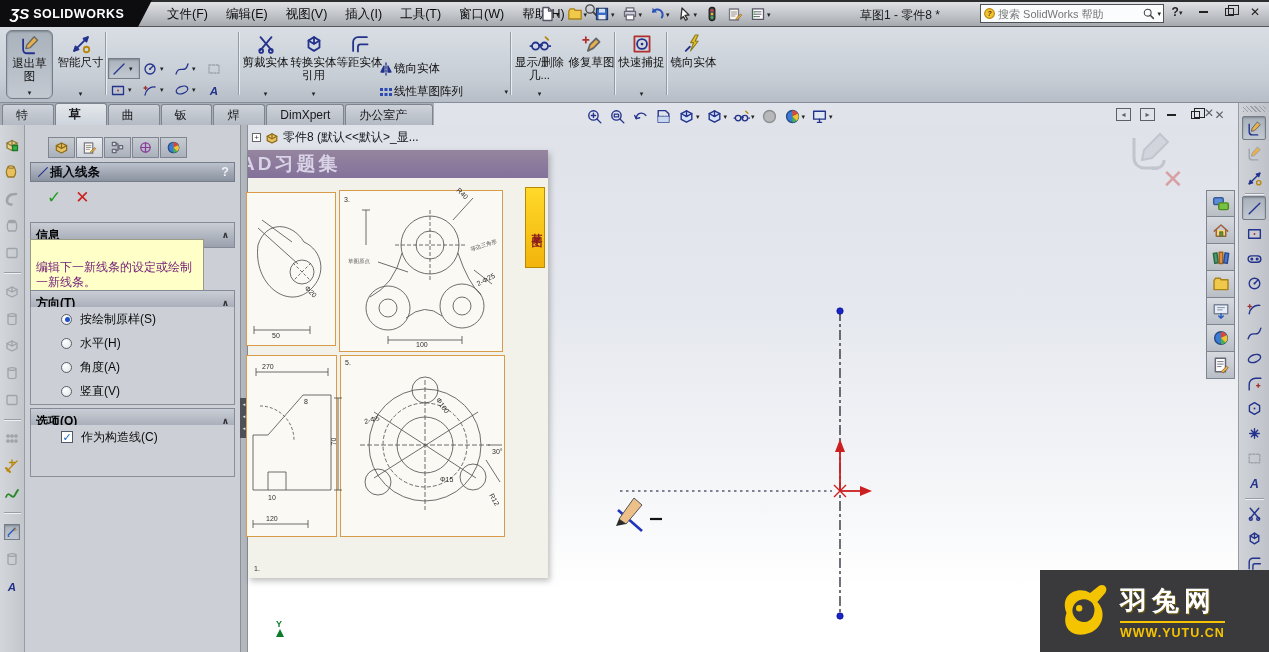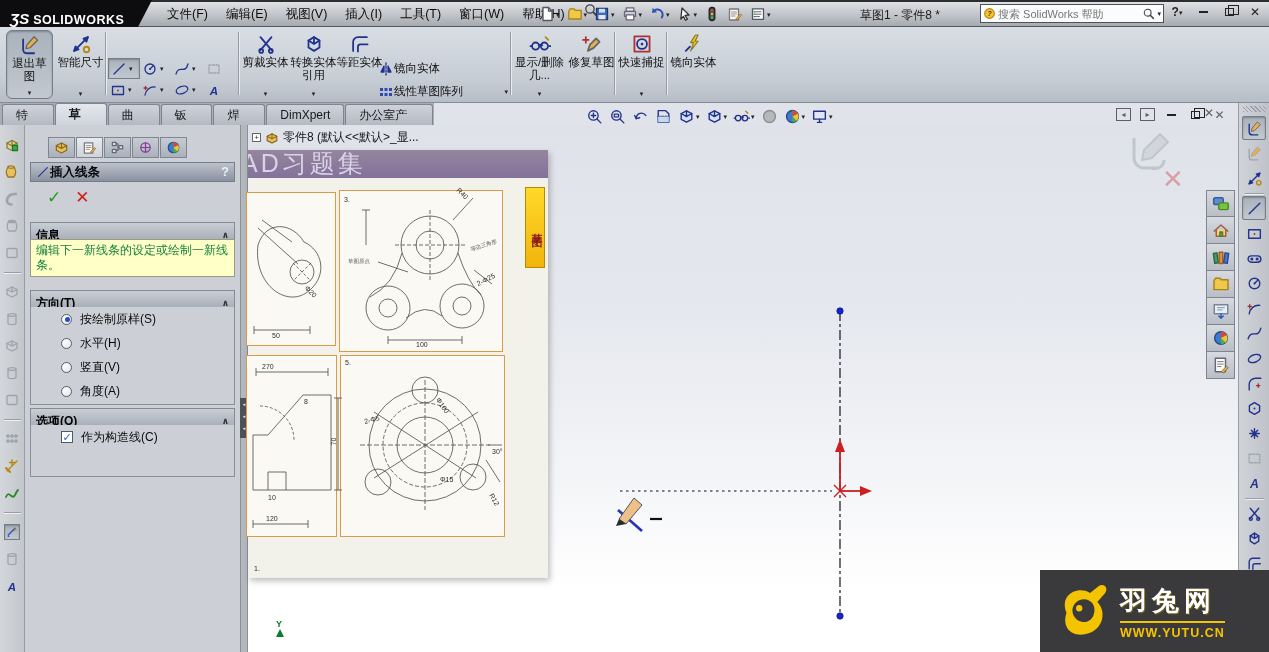--- a/index.html
+++ b/index.html
@@ -6,21 +6,21 @@
 html,body{width:1269px;height:652px;overflow:hidden}
 body{position:relative;font-family:"Liberation Sans","DejaVu Sans",sans-serif;background:#fff;font-size:12px;color:#111}
 .abs{position:absolute}
 .icn{display:inline-block;width:16px;height:16px;flex:0 0 auto}
 .icn svg{width:100%;height:100%;display:block;stroke:#23328c;fill:none;stroke-width:1.3;stroke-linecap:round;stroke-linejoin:round}
 .icn.gray svg *{stroke:#9fa4ab}
 .icn.big{width:22px;height:22px}
 .car{font-size:7px;color:#222;line-height:1;align-self:center}
 
 #titlebar{left:0;top:0;width:1269px;height:27px;background:linear-gradient(180deg,#2c2d2f 0,#2c2d2f 7%,#dfe1e4 8%,#bfc2c7 60%,#a6a9ae 100%);border-bottom:1px solid #55585c}
-#logo{left:0;top:0;width:152px;height:27px;background:#0d0d0f;color:#fff;display:flex;align-items:flex-end;padding-left:10px;clip-path:polygon(0 0,152px 0,138px 27px,0 27px)}
+#logo{left:0;top:0;width:152px;height:27px;background:#0d0d0f;color:#fff;display:flex;align-items:center;padding-left:10px;clip-path:polygon(0 0,152px 0,138px 27px,0 27px)}
 #logo i{font-style:italic;font-weight:bold;font-size:15px;margin-right:4px}
 #logo b{font-size:12.5px;letter-spacing:.5px}
 #menubar{left:158px;top:2px;height:25px;display:flex}
 .menu{padding:0 9px;line-height:24px;font-size:12.5px;color:#0c0c0c;cursor:default}
 #tb-icons{left:537px;top:3px;height:22px;display:flex;align-items:center;gap:3px}
 .tbtn{display:flex;align-items:center;gap:1px;padding:1px 2px;border-radius:2px}
 #doc-title{left:860px;top:7px;font-size:12px;color:#1c1c1c;white-space:nowrap}
 #searchbox{left:980px;top:4px;width:184px;height:19px;background:#fbfcfd;border:1px solid #4e5156;display:flex;align-items:center;padding:0 2px;gap:2px}
 #searchbox input{flex:1;border:none;outline:none;background:transparent;font-size:11px;color:#555;min-width:10px;font-family:inherit}
 #win-btns{left:1168px;top:4px;display:flex;align-items:center;gap:8px}
@@ -51,21 +51,21 @@
 
 #ppanel{left:25px;top:125px;width:215px;height:527px;background:#ccd0d6}
 #mgr-tabs{left:23px;top:12px;display:flex}
 .mgrtab{width:27px;height:21px;border:1px solid #7f8692;background:linear-gradient(#c7ccd3,#aab1bb);display:flex;align-items:center;justify-content:center;margin-right:1px}
 .mgrtab.active{background:linear-gradient(#e8ebee,#cfd4da)}
 #ptitle{left:5px;top:37px;width:205px;height:20px;background:linear-gradient(180deg,#bcc2cc,#8a92a0);border:1px solid #767e8a;display:flex;align-items:center;padding:0 5px;font-weight:bold;font-size:12.5px;color:#06080c}
 #ptitle .help{margin-left:auto;color:#eef1f5;font-weight:bold}
 #okrow{left:22px;top:62px;display:flex;gap:14px;font-size:17px;font-weight:bold}
 .sechead{left:5px;width:205px;height:17px;background:linear-gradient(180deg,#c9cdd5,#9aa1ad);border:1px solid #858b96;font-weight:bold;font-size:12px;color:#000;display:flex;align-items:center;justify-content:space-between;padding:12px 5px}
 .sechead .chev{font-size:9px;color:#333}
-#infobox{left:5px;top:114px;width:205px;min-height:38px;background:#ffffc8;border:1px solid #9b9b84;font-size:12px;line-height:15px;padding:3px 5px;color:#15803d}
+#infobox{left:5px;top:114px;width:174px;min-height:38px;background:#ffffc8;border:1px solid #9b9b84;font-size:12px;line-height:15px;padding:20px 5px;color:#701a75}
 .secbox{left:5px;width:205px;border:1px solid #8a8f99;border-top:none;background:#ccd0d6}
 .optrow{display:flex;align-items:center;gap:8px;padding-left:30px;height:24px;font-size:12px;color:#0a0a0a}
 .radio{width:11px;height:11px;border-radius:50%;border:1px solid #5a6068;background:radial-gradient(circle at 35% 30%,#fff,#dfe3e8);position:relative}
 .radio.sel:after{content:"";position:absolute;left:2.5px;top:2.5px;width:5px;height:5px;border-radius:50%;background:#2050c8}
 .cb{width:12px;height:12px;border:1px solid #4e5a6a;background:#fff;position:relative;font-size:11px;line-height:10px;text-align:center;color:#1a62c5;font-weight:bold}
 
 #splitter{left:240px;top:125px;width:8px;height:527px;background:#b3b7be;border-left:1px solid #8b9098;border-right:1px solid #8b9098}
 #splitgrip{left:240px;top:398px;width:8px;height:40px;background:#4e5258;color:#e8e8e8;font-size:5px;line-height:12px;text-align:center}
 
 #topband{left:434px;top:103px;width:804px;height:22px;background:#e0e3e9}
@@ -75,21 +75,21 @@
 #headsup{left:586px;top:104px;height:24px;display:flex;align-items:center;gap:6px}
 .hbtn{display:flex;align-items:center;gap:1px}
 .hbtn .icn{width:17px;height:17px}
 #winctl{left:1116px;top:108px;display:flex;gap:9px;align-items:center}
 .wc{width:15px;height:13px;border:1px solid #5c6168;background:transparent;display:flex;align-items:center;justify-content:center;font-size:8px;color:#5c6168}
 .wc.noborder{border:none;font-size:12px;font-weight:bold}
 #confirm-pencil{left:1126px;top:128px;width:48px;height:48px;opacity:.35}
 #confirm-x{left:1162px;top:164px;font-size:26px;font-weight:bold;color:#d36a6a;opacity:.55}
 
 #sheet{left:248px;top:150px;width:300px;height:428px;box-shadow:2px 3px 6px rgba(0,0,0,.25)}
-#sheet-header{left:0;top:0;width:300px;height:28px;background:linear-gradient(180deg,#96859e,#83719b);color:#d9d3e6;font-size:25px;font-weight:normal;letter-spacing:3px;line-height:27px;overflow:hidden;padding-left:0;text-indent:-7px;white-space:nowrap}
+#sheet-header{left:0;top:0;width:300px;height:28px;background:linear-gradient(180deg,#96859e,#83719b);color:#d9d3e6;font-size:19px;font-weight:bold;letter-spacing:3px;line-height:27px;overflow:hidden;padding-left:0;text-indent:-7px;white-space:nowrap}
 #sheet-page{left:0;top:28px;width:300px;height:400px;background:#f2f1ea}
 .spanel{border:1px solid #d89b4a;background:#faf9f3}
 #sidetab{left:277px;top:37px;width:20px;height:81px;background:linear-gradient(180deg,#ffd92a,#f2b40c);border:1px solid #b98a00;color:#8a1a1a;font-size:11px;font-weight:bold;writing-mode:vertical-rl;text-align:center;letter-spacing:4px}
 .slab{position:absolute;font-size:7px;color:#2e2e2e;white-space:nowrap}
 .slab.tiny{font-size:5.5px;color:#555}
 #sheet svg.draw{position:absolute;left:0;top:0;width:300px;height:428px}
 #sheet svg.draw *{stroke:#4a4a4a;stroke-width:.8;fill:none}
 
 #taskx{left:1204px;top:106px;font-size:12px;color:#596069;font-weight:bold}
 #taskpane{left:1206px;top:190px;display:flex;flex-direction:column}
@@ -677,25 +677,25 @@
     <div class="optrow">
         <span class="radio sel"></span>
         <span>按绘制原样(S)</span>
       </div>
     <div class="optrow">
         <span class="radio"></span>
         <span>水平(H)</span>
       </div>
     <div class="optrow">
         <span class="radio"></span>
-        <span>竖直(V)</span>
+        <span>角度(A)</span>
       </div>
     <div class="optrow">
         <span class="radio"></span>
-        <span>角度(A)</span>
+        <span>竖直(V)</span>
       </div>
   </div>
   <div class="sechead abs" style="top:283px">
     <span>选项(O)</span>
     <span class="chev">∧</span>
   </div>
   <div class="secbox abs" style="top:300px;height:52px">
     <div class="optrow">
         <span class="cb">✓</span>
         <span>作为构造线(C)</span>

